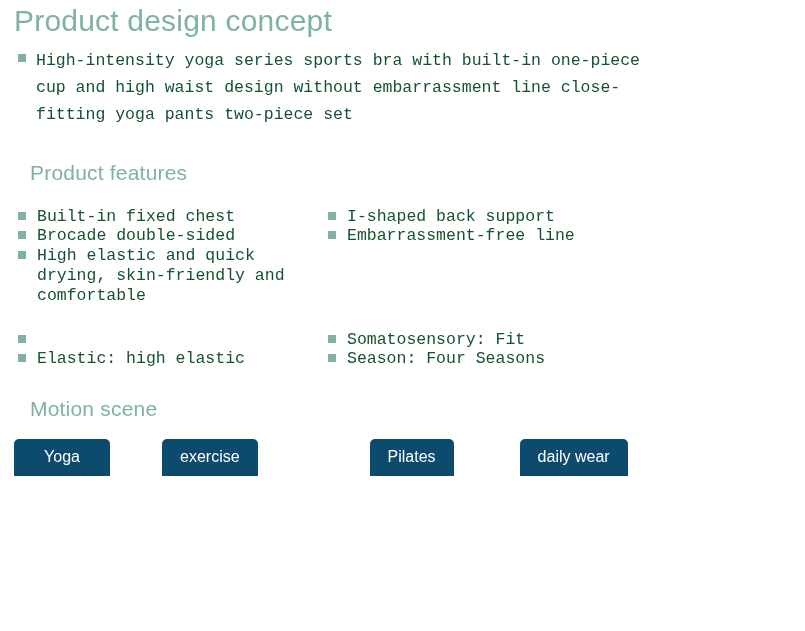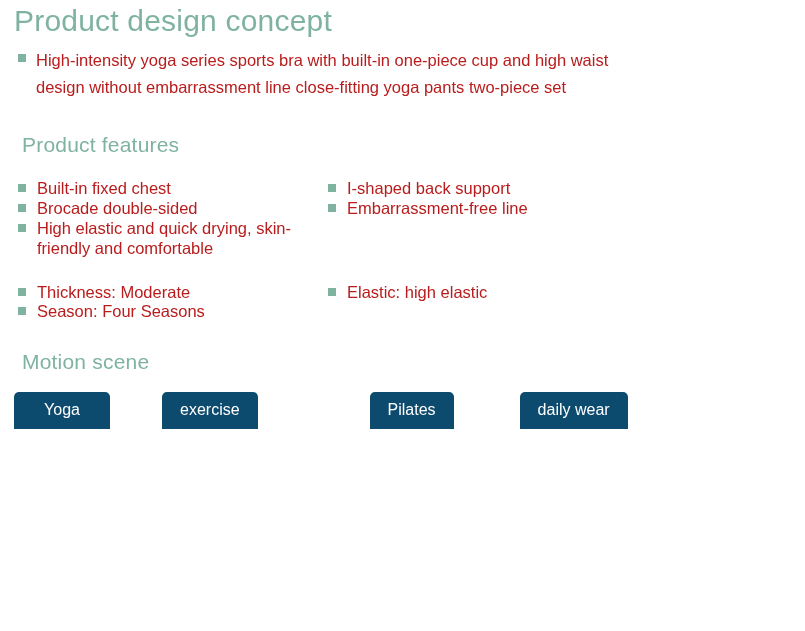--- a/index.html
+++ b/index.html
@@ -30,43 +30,44 @@
     font-weight: 400;
     line-height: 1.1;
     margin: 0;
     padding: 4px 0 0 8px;
     letter-spacing: 0.2px;
   }
   .section-title {
     color: #7fb3a0;
     font-size: 21px;
     font-weight: 400;
-    margin: 8px;
+    margin: 16px;
     padding-left: 8px;
     letter-spacing: 0.2px;
   }
 
   
   .bullet-row {
     display: flex;
     align-items: flex-start;
   }
   .sq {
     display: inline-block;
     width: 8px;
     height: 8px;
     background: #7fb3a0;
     flex: 0 0 8px;
     margin-top: 7px;
   }
   .bullet-text {
     font-size: 16.5px;
     line-height: 1.65;
-    color: #b91c1c;
+    color: #14532d;
     margin-left: 10px;
+    font-family: Liberation Mono, monospace;
   }
 
   
   .desc {
     margin-top: 10px;
     padding-left: 12px;
   }
   .desc .bullet-text {
     max-width: 770px;
   }
@@ -148,21 +149,24 @@
     <div class="bullet-row">
       <span class="sq"></span>
       <span class="bullet-text">High elastic and quick drying, skin-friendly and comfortable</span>
     </div>
   </div>
 
 
   <div class="grid attributes-block">
     <div class="bullet-row">
       <span class="sq"></span>
-      <span class="bullet-text">Thickness: Moderate</span>
+    </div>
+    <div class="bullet-row">
+      <span class="sq"></span>
+      <span class="bullet-text">Somatosensory: Fit</span>
     </div>
     <div class="bullet-row">
       <span class="sq"></span>
       <span class="bullet-text">Elastic: high elastic</span>
     </div>
     <div class="bullet-row">
       <span class="sq"></span>
       <span class="bullet-text">Season: Four Seasons</span>
     </div>
   </div>

